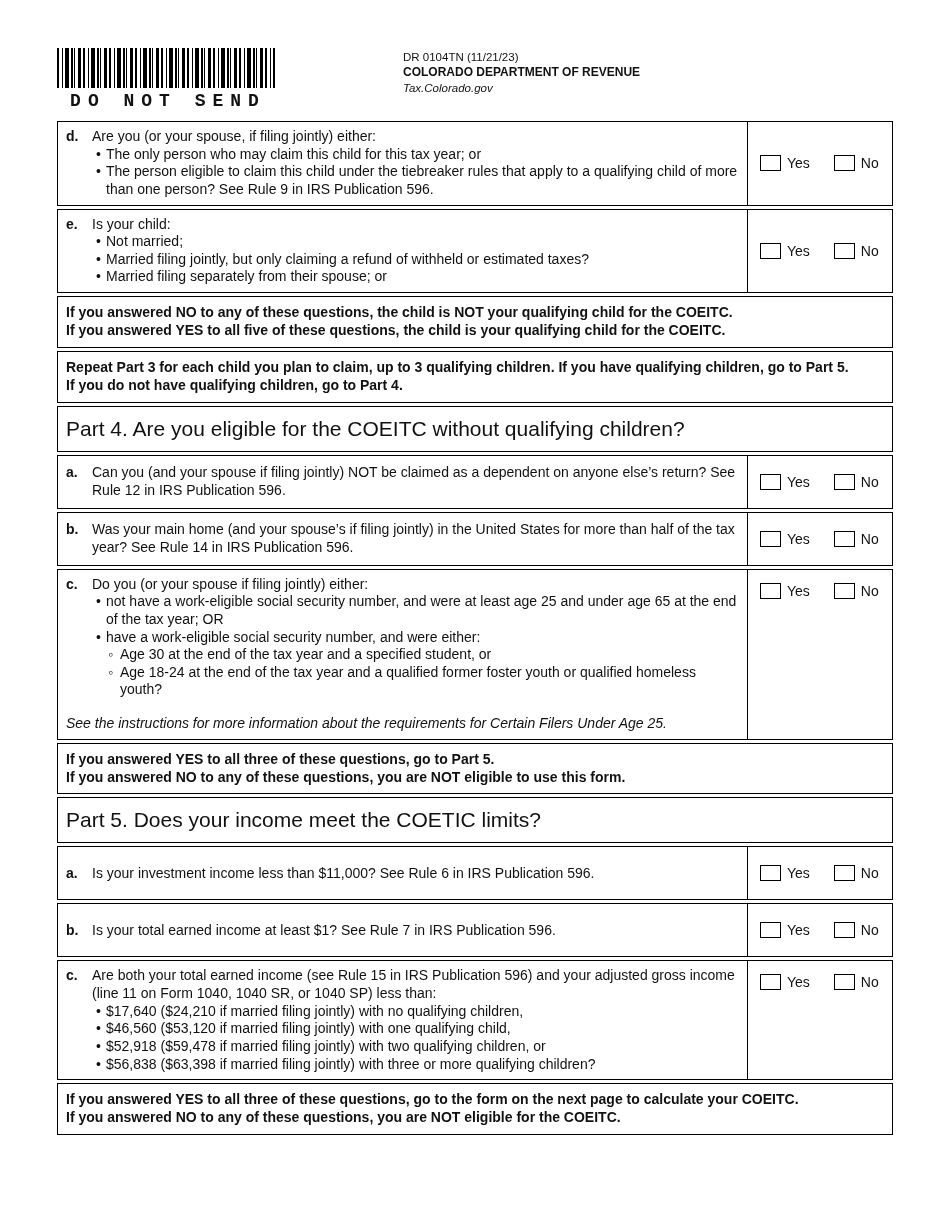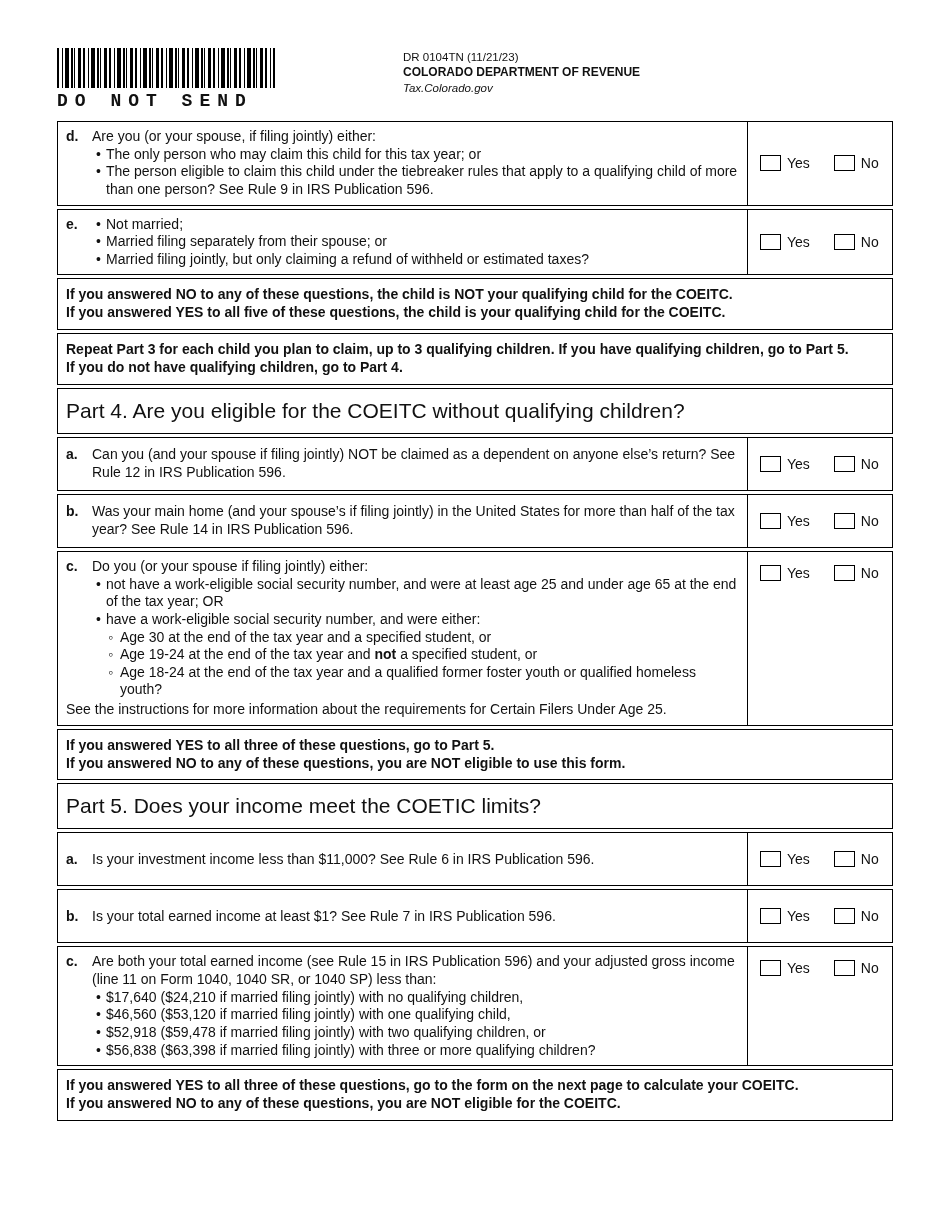--- a/index.html
+++ b/index.html
@@ -11,21 +11,21 @@
   }
   .page {
     width: 950px;
     height: 1230px;
     padding: 48px 57px 0 57px;
     overflow: hidden;
   }
 
   
   .top-header { display: flex; align-items: flex-start; margin-bottom: 10px; }
-  .barcode-block { width: 222px; }
+  .barcode-block { width: 222px; text-align: center; }
   .barcode {
     width: 218px; height: 40px;
     background: repeating-linear-gradient(90deg,
       #000 0, #000 2px, #fff 2px, #fff 5px,
       #000 5px, #000 6px, #fff 6px, #fff 8px,
       #000 8px, #000 12px, #fff 12px, #fff 14px,
       #000 14px, #000 16px, #fff 16px, #fff 17px,
       #000 17px, #000 18px, #fff 18px, #fff 21px,
       #000 21px, #000 24px, #fff 24px, #fff 26px);
   }
@@ -56,21 +56,21 @@
     display: flex;
     flex-direction: column;
     justify-content: center;
     font-size: 14px;
     line-height: 1.26;
   }
   .q-row { min-height: 54px; }
   .q-line { display: flex; }
   .q-letter { flex: 0 0 26px; width: 26px; font-weight: bold; }
   .q-main { flex: 1 1 auto; }
-  .q-note { margin-top: 2px; }
+  .q-note { margin-top: 16px; font-style: italic; }
 
   ul.bullets { margin: 0; padding: 0 0 0 14px; list-style: none; }
   ul.bullets > li { position: relative; }
   ul.bullets > li::before { content: "\2022"; position: absolute; left: -10px; }
   ul.sub-bullets { margin: 0; padding: 0 0 0 14px; list-style: none; }
   ul.sub-bullets > li { position: relative; }
   ul.sub-bullets > li::before { content: "\25E6"; position: absolute; left: -12px; }
 
   .a-cell {
     flex: 0 0 145px;
@@ -150,24 +150,25 @@
           <span class="chk-label">No</span>
         </label>
       </div>
     </section>
 
     <section class="row q-row">
       <div class="q-cell">
         <div class="q-line">
           <span class="q-letter">e.</span>
           <div class="q-main">
+            <div>Is your child:</div>
             <ul class="bullets">
               <li>Not married;</li>
+              <li>Married filing jointly, but only claiming a refund of withheld or estimated taxes?</li>
               <li>Married filing separately from their spouse; or</li>
-              <li>Married filing jointly, but only claiming a refund of withheld or estimated taxes?</li>
             </ul>
           </div>
         </div>
       </div>
       <div class="a-cell">
         <label class="chk">
           <span class="chk-box"></span>
           <span class="chk-label">Yes</span>
         </label>
         <label class="chk">
@@ -242,21 +243,20 @@
         <div class="q-line">
           <span class="q-letter">c.</span>
           <div class="q-main">
             <div>Do you (or your spouse if filing jointly) either:</div>
             <ul class="bullets">
               <li>not have a work-eligible social security number, and were at least age 25 and under age 65 at the end of the tax year; OR</li>
               <li>
                 <span>have a work-eligible social security number, and were either:</span>
                 <ul class="sub-bullets">
                   <li>Age 30 at the end of the tax year and a specified student, or</li>
-                  <li><span>Age 19-24 at the end of the tax year and </span><b>not</b><span> a specified student, or</span></li>
                   <li>Age 18-24 at the end of the tax year and a qualified former foster youth or qualified homeless youth?</li>
                 </ul>
               </li>
             </ul>
           </div>
         </div>
         <div class="q-note">See the instructions for more information about the requirements for Certain Filers Under Age 25.</div>
       </div>
       <div class="a-cell">
         <label class="chk">

